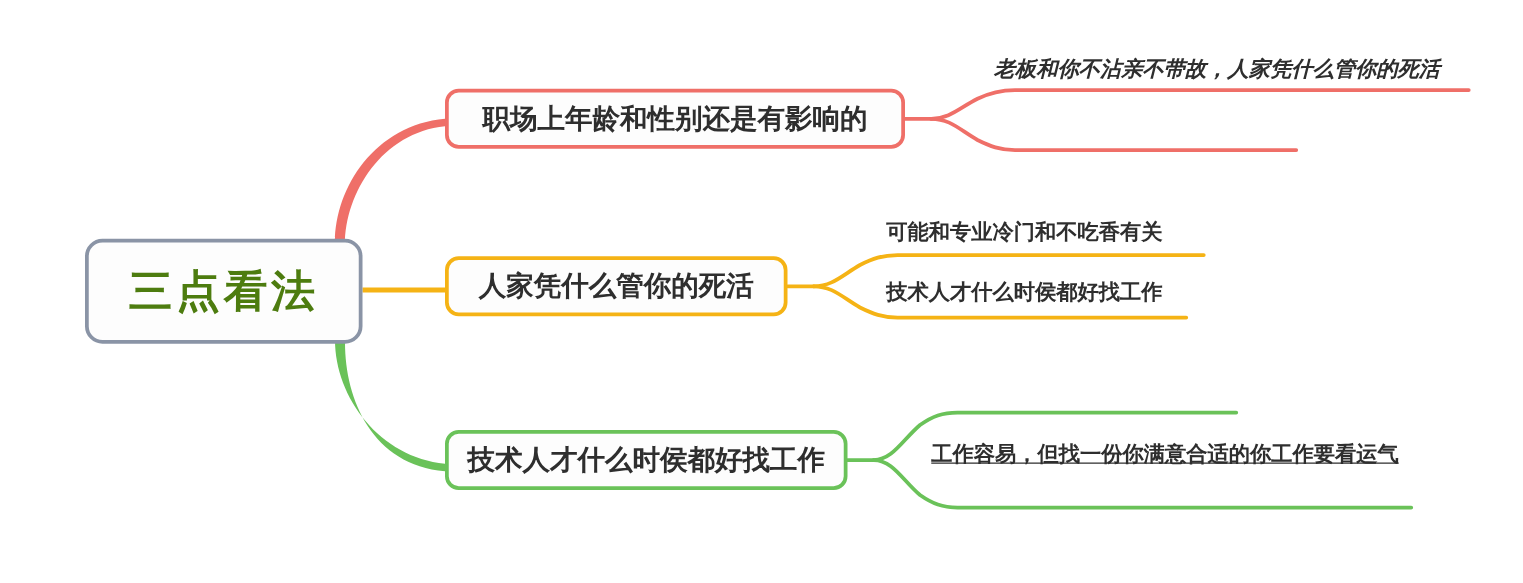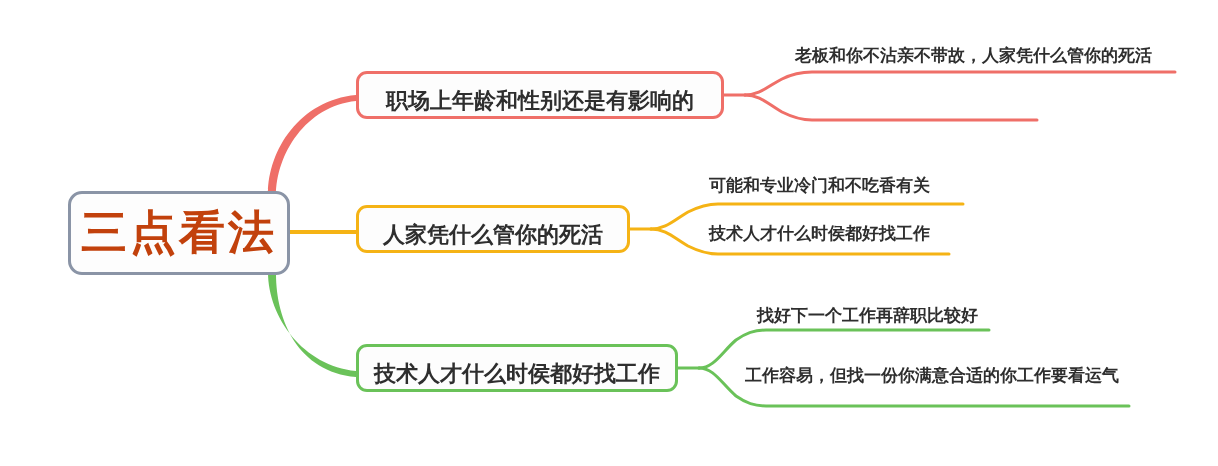--- a/index.html
+++ b/index.html
@@ -38,59 +38,58 @@
   }
   .root-node {
     left: 68px;
     top: 191px;
     width: 222px;
     height: 84px;
     border: 3px solid #8a94a6;
     border-radius: 14px;
   }
   .root-label {
-    font-size: 46px;
+    font-size: 35px;
     font-weight: bold;
-    color: #c2410c;
+    color: #4d7c0f;
     letter-spacing: 3px;
     white-space: nowrap;
   }
   .branch-node {
     border-width: 3px;
     border-style: solid;
     border-radius: 11px;
     height: 48px;
-    padding: 0 16px;
-    align-items: flex-end;
+    padding: 16px 16px;
   }
   .branch-label {
     font-size: 22px;
     font-weight: bold;
     color: #2e2e2e;
     white-space: nowrap;
   }
   .branch-1 { left: 356px; top: 71px;  width: 368px; border-color: #ef6f68; }
   .branch-2 { left: 356px; top: 205px; width: 274px; border-color: #f5b315; }
   .branch-3 { left: 356px; top: 344px; width: 322px; border-color: #6ac259; }
 
   .leaf {
     position: absolute;
     box-sizing: border-box;
     font-size: 17px;
     font-weight: bold;
     color: #2e2e2e;
     line-height: 26px;
     padding: 0 6px;
   }
-  .leaf-1-1 { left: 789px; top: 43px;  width: 392px; }
+  .leaf-1-1 { left: 789px; top: 43px;  width: 392px; font-style: italic; }
   .leaf-1-2 { left: 789px; top: 91px;  width: 252px; }
   .leaf-2-1 { left: 703px; top: 173px; width: 266px; }
   .leaf-2-2 { left: 703px; top: 221px; width: 252px; }
   .leaf-3-1 { left: 751px; top: 303px; width: 244px; }
-  .leaf-3-2 { left: 739px; top: 363px; width: 396px; }
+  .leaf-3-2 { left: 739px; top: 351px; width: 396px; text-decoration: underline; }
 </style>
 </head>
 <body>
 
 <div id="mindmap">
 
   <svg class="connectors" viewBox="0 0 1218 466" xmlns="http://www.w3.org/2000/svg">
 
     <path d="M 268 194 C 268 150 300 100 356 95 L 356 101 C 306 106 276 154 276 196 Z" fill="#ef6f68"></path>
 
@@ -128,16 +127,15 @@
 
   <div class="node branch-node branch-2">
     <span class="branch-label">人家凭什么管你的死活</span>
   </div>
   <div class="leaf leaf-2-2">技术人才什么时侯都好找工作</div>
   <div class="leaf leaf-2-1">可能和专业冷门和不吃香有关</div>
 
   <div class="node branch-node branch-3">
     <span class="branch-label">技术人才什么时侯都好找工作</span>
   </div>
-  <div class="leaf leaf-3-1">找好下一个工作再辞职比较好</div>
   <div class="leaf leaf-3-2">工作容易，但找一份你满意合适的你工作要看运气</div>
 
 </div>
 
 </body></html>

